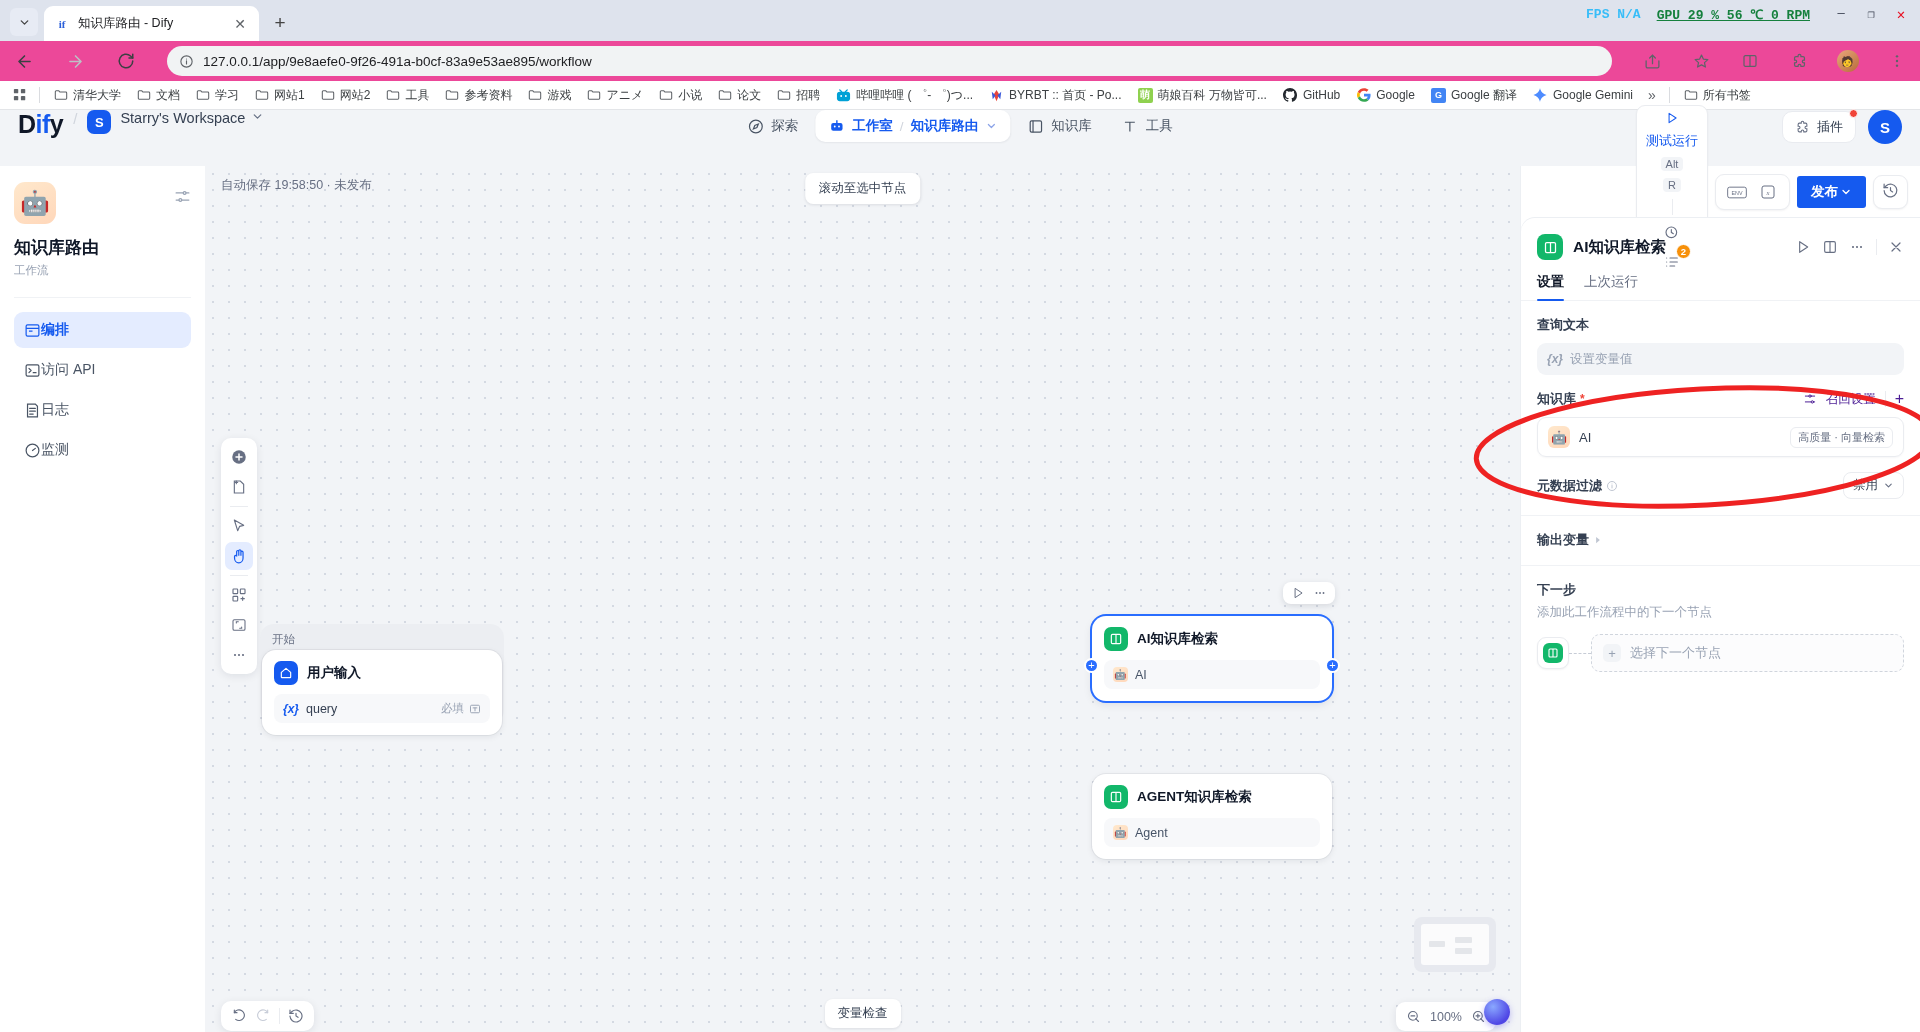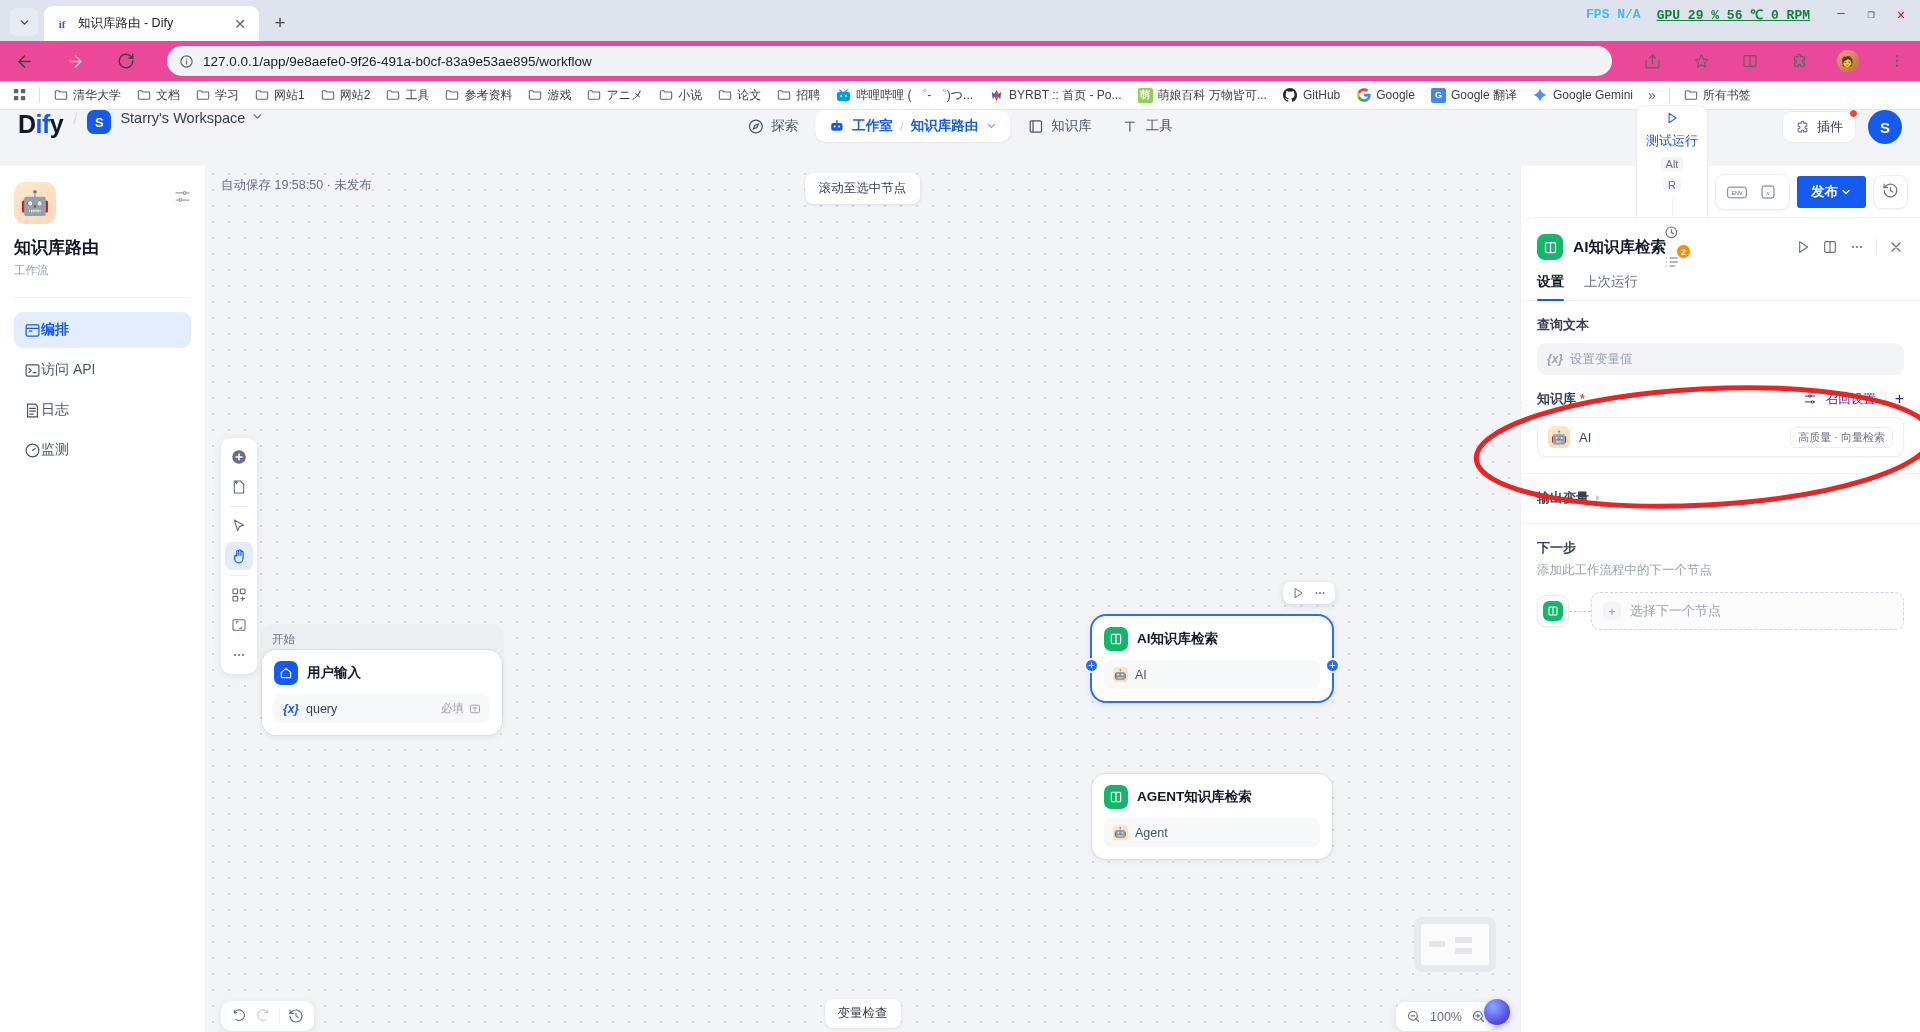--- a/index.html
+++ b/index.html
@@ -969,20 +969,37 @@
               <span style="font-size:16px;">+</span>
             </div>
           </div>
           <div class="kb-item">
             <span class="kb-ico">🤖</span>
             <span class="kb-name">AI</span>
             <span class="kb-tag">高质量 · 向量检索</span>
           </div>
         </div>
 
+        <div class="rp-section">
+          <div class="sec-row">
+            <div class="sec-label">
+              <span>元数据过滤</span>
+              <svg width="12" height="12" viewBox="0 0 24 24" fill="none" stroke="#c0c6d2" stroke-width="2">
+                  <circle cx="12" cy="12" r="9"></circle>
+                  <path d="M12 11v5M12 8h.01" stroke-linecap="round"></path>
+                </svg>
+            </div>
+            <div class="select-sm">
+              <span>禁用</span>
+              <svg width="11" height="11" viewBox="0 0 16 16" fill="none" stroke="#676f83" stroke-width="1.6">
+                  <path d="M4 6l4 4 4-4" stroke-linecap="round" stroke-linejoin="round"></path>
+                </svg>
+            </div>
+          </div>
+        </div>
 
         <div class="rp-hr"></div>
 
         <div class="rp-section">
           <div class="sec-label">
             <span>输出变量</span>
             <svg width="10" height="10" viewBox="0 0 16 16" fill="#c0c6d2">
                 <path d="M5 3l6 5-6 5z"></path>
               </svg>
           </div>

